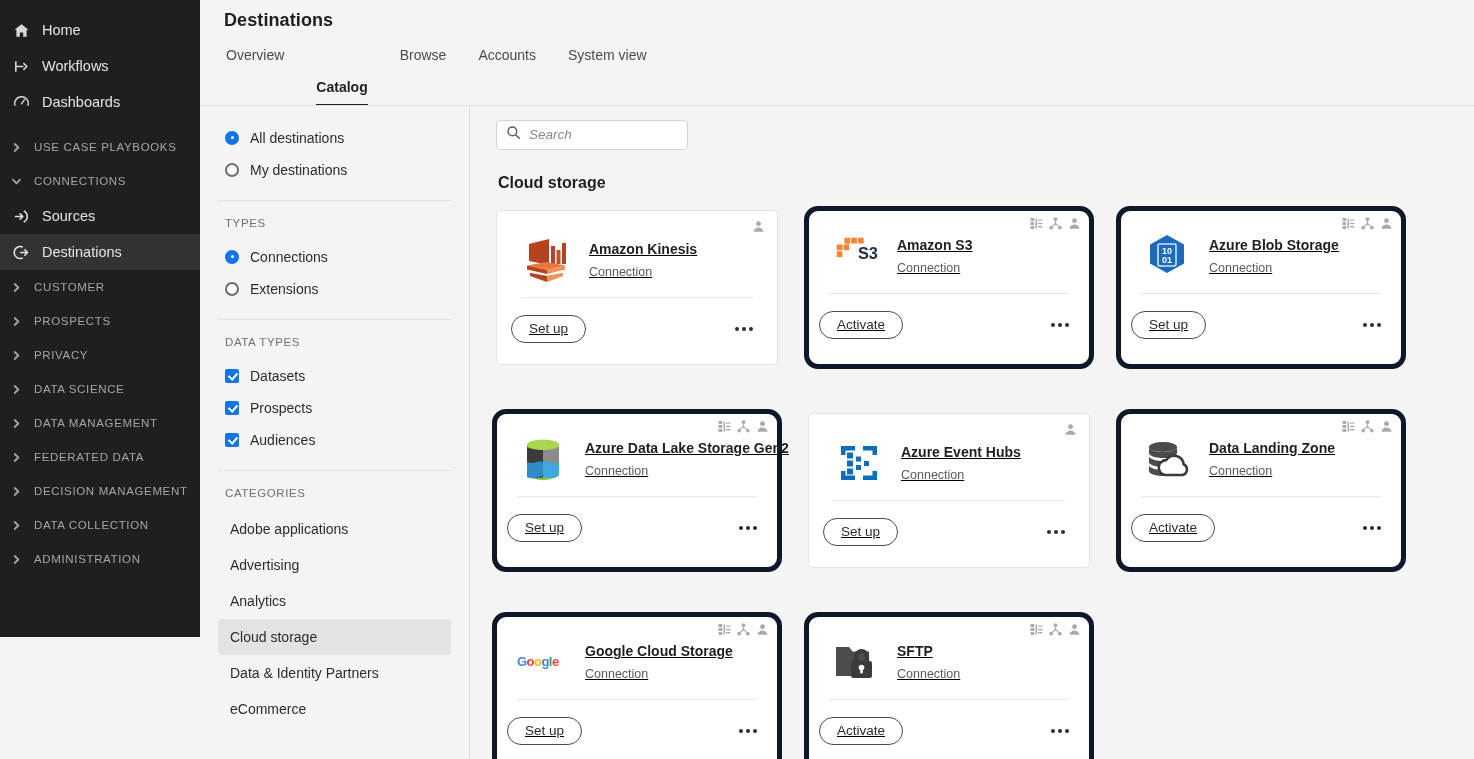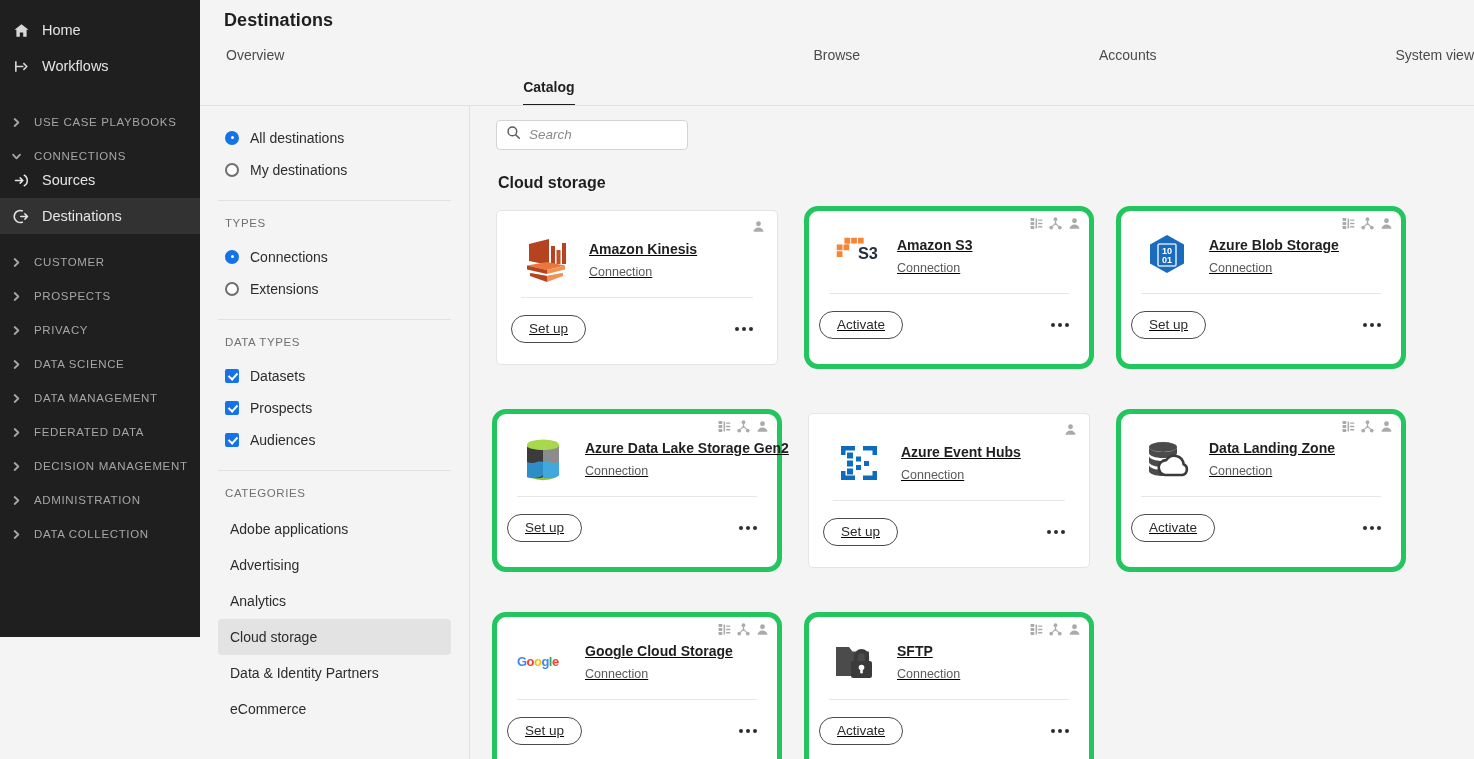--- a/index.html
+++ b/index.html
@@ -26,21 +26,21 @@
     padding: 0 10px 0 12px;
     gap: 12px;
     font-size: 14.5px;
     color: #e4e4e4;
     cursor: pointer;
   }
   .nav-row.primary { height: 36px; }
   .nav-row .ico { width: 18px; height: 18px; flex: 0 0 18px; display: flex; align-items: center; justify-content: center; }
   .nav-row .ico svg { display: block; }
   .nav-section {
-    display: flex; align-items: flex-end;
+    display: flex; align-items: center;
     height: 34px;
     padding: 0 10px 0 8px;
     gap: 10px;
     font-size: 11.5px;
     letter-spacing: .65px;
     color: #a6a6a6;
     cursor: pointer;
     text-transform: uppercase;
   }
   .nav-section .caret { width: 16px; flex: 0 0 16px; display:flex; align-items:center; justify-content:center; }
@@ -55,21 +55,21 @@
   }
   .nav-sub.active { background: #323232; }
   .nav-sub .ico { width: 18px; height: 18px; flex: 0 0 18px; display:flex; align-items:center; justify-content:center; }
   .sp6 { height: 6px; }
   .sp10 { height: 10px; }
 
   
   .main { flex: 1 1 auto; height: 759px; background: #f4f4f4; display: flex; flex-direction: column; min-width: 0; }
   .topbar { background: #f4f4f4; padding: 10px 0 0 24px; flex: 0 0 auto; }
   .page-title { font-size: 18px; font-weight: bold; color: #1f1f1f; letter-spacing: .1px; }
-  .tabs { display: flex; gap: 46px; margin-top: 16px; padding-left: 2px; justify-content: space-between; }
+  .tabs { display: flex; gap: 32px; margin-top: 16px; padding-left: 2px; }
   .tab {
     font-size: 14px; color: #4b4b4b; padding-bottom: 9px;
     border-bottom: 2px solid transparent; cursor: pointer; white-space: nowrap;
   }
   .tab.active { color: #1f1f1f; font-weight: 600; border-bottom-color: #1f1f1f; margin-top: 32px; }
   .tabs-rule { height: 1px; background: #e1e1e1; margin-top: -1px; }
 
   .body { display: flex; flex: 1 1 auto; min-height: 0; }
 
   
@@ -134,21 +134,21 @@
 
   .grid { display: flex; flex-wrap: wrap; gap: 44px 30px; margin-top: 18px; text-decoration: underline; }
 
   .cardslot { width: 282px; position: relative; }
   .card {
     width: 282px; height: 155px;
     background: #fff; border: 1px solid #e4e4e4; border-radius: 5px;
     position: relative; padding: 12px 14px 0 14px;
   }
   .cardslot.hl .card {
-    border: 5px solid #22c55e;
+    border: 5px solid #0f172a;
     border-radius: 14px;
     width: 290px; height: 163px;
     margin: -4px 0 0 -4px;
     padding: 8px 10px 0 10px;
   }
   .badges { position: absolute; right: 12px; top: 9px; display: flex; gap: 6px; align-items: center; }
   .cardslot.hl .badges { right: 8px; top: 6px; }
   .badge { width: 13px; height: 13px; display: block; opacity: .72; }
 
   .card-head { display: flex; align-items: center; gap: 16px; height: 74px; padding-left: 10px; }
@@ -185,20 +185,29 @@
         </div>
         <div class="nav-row primary">
           <span class="ico">
             <svg width="17" height="17" viewBox="0 0 18 18" fill="none" stroke="#d8d8d8" stroke-width="1.7">
               <path d="M3 3.5v11M3 9h8"></path>
               <path d="M11 5.5 14.6 9 11 12.5" stroke-linejoin="round" fill="none"></path>
             </svg>
           </span>
           <span>Workflows</span>
         </div>
+        <div class="nav-row primary">
+          <span class="ico">
+            <svg width="17" height="17" viewBox="0 0 18 18" fill="none" stroke="#d8d8d8" stroke-width="1.5">
+              <path d="M2.2 12.4a7.2 7.2 0 1 1 13.6 0"></path>
+              <path d="M9 10.4 12 6.2" stroke-linecap="round"></path>
+            </svg>
+          </span>
+          <span>Dashboards</span>
+        </div>
       </div>
     <div class="sp10"></div>
     <div id="nav-rest">
         <div class="nav-section">
           <span class="caret">
             <svg width="11" height="11" viewBox="0 0 12 12" fill="none" stroke="#a6a6a6" stroke-width="2" stroke-linecap="round" stroke-linejoin="round">
               <path d="M4 2.2 8 6l-4 3.8"></path>
             </svg>
           </span>
           <span>Use case playbooks</span>
@@ -284,29 +293,29 @@
             </svg>
           </span>
           <span>Decision management</span>
         </div>
         <div class="nav-section">
           <span class="caret">
             <svg width="11" height="11" viewBox="0 0 12 12" fill="none" stroke="#a6a6a6" stroke-width="2" stroke-linecap="round" stroke-linejoin="round">
               <path d="M4 2.2 8 6l-4 3.8"></path>
             </svg>
           </span>
+          <span>Data collection</span>
+        </div>
+        <div class="nav-section">
+          <span class="caret">
+            <svg width="11" height="11" viewBox="0 0 12 12" fill="none" stroke="#a6a6a6" stroke-width="2" stroke-linecap="round" stroke-linejoin="round">
+              <path d="M4 2.2 8 6l-4 3.8"></path>
+            </svg>
+          </span>
           <span>Administration</span>
-        </div>
-        <div class="nav-section">
-          <span class="caret">
-            <svg width="11" height="11" viewBox="0 0 12 12" fill="none" stroke="#a6a6a6" stroke-width="2" stroke-linecap="round" stroke-linejoin="round">
-              <path d="M4 2.2 8 6l-4 3.8"></path>
-            </svg>
-          </span>
-          <span>Data collection</span>
         </div>
       </div>
   </nav>
 
   <div class="main">
 
     <div class="topbar">
       <div class="page-title">Destinations</div>
       <div class="tabs" id="tabs">
           <div class="tab">Overview</div>

